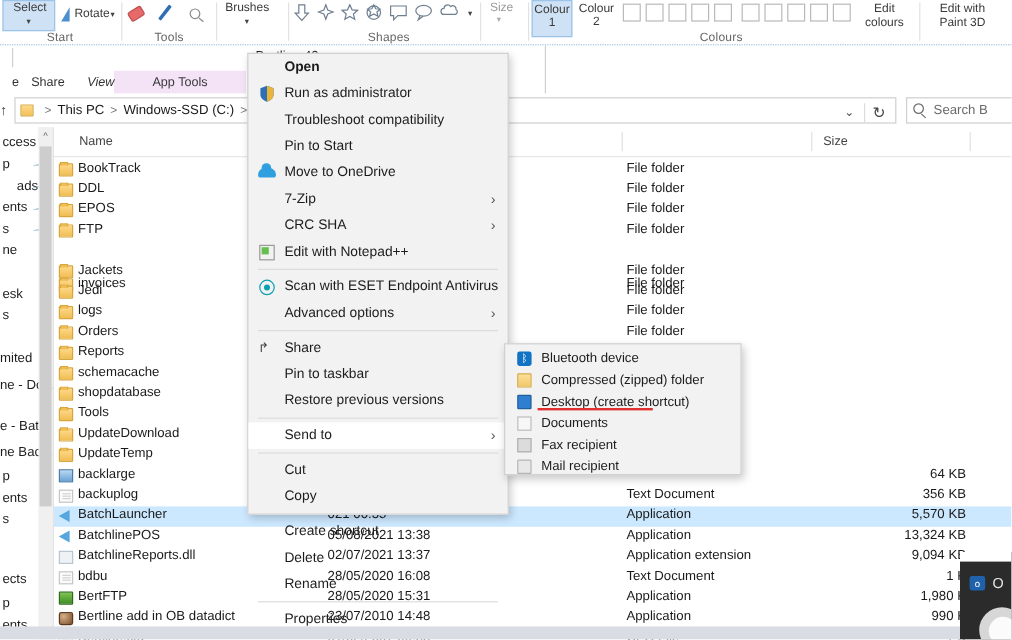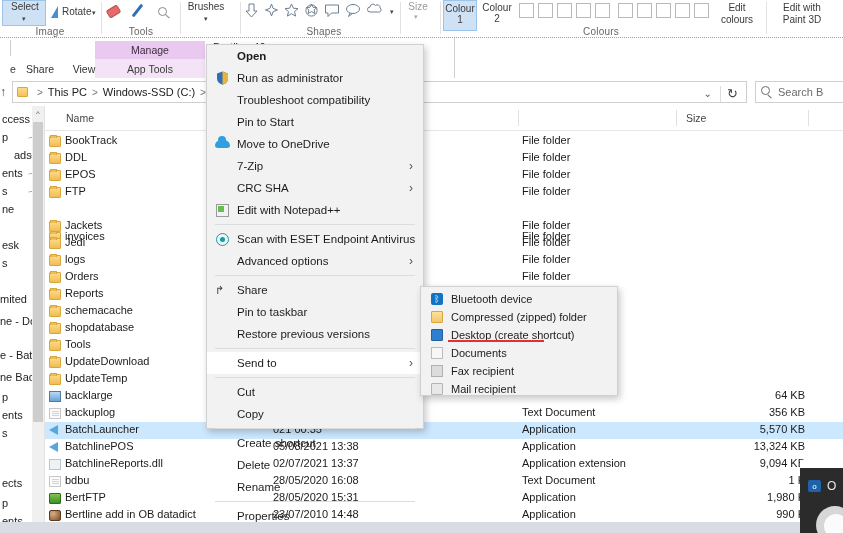--- a/index.html
+++ b/index.html
@@ -264,21 +264,21 @@
 
     <div class="pr-group" style="left:0; width:100px;">
       <div class="sel-box"></div>
       <div class="tool-btn" style="left:6px; top:1px; width:38px;">Select</div>
       <div class="caret" style="position:absolute;left:22px;top:15px;">▾</div>
 
       <div class="rot-tri" style="left:51px; top:6px;"></div>
       <div class="tool-btn" style="left:62px; top:6px; width:36px; text-align:left;">Rotate</div>
       <div class="caret" style="position:absolute;left:92px;top:9px;">▾</div>
 
-      <div class="pr-glabel" style="left:0;width:100px;">Image</div>
+      <div class="pr-glabel" style="left:0;width:100px;">Start</div>
     </div>
     <div class="pr-sep" style="left:101px;"></div>
 
     <div class="pr-group" style="left:103px; width:40px;">
       <div class="eraser" style="left:4px; top:7px;"></div>
       <div class="picker" style="left:33px; top:3px;"></div>
       <div class="magn" style="left:55px; top:7px;"></div>
       <div class="pr-glabel" style="left:-12px;width:100px;">Tools</div>
     </div>
     <div class="pr-sep" style="left:180px;"></div>
@@ -368,25 +368,24 @@
       <span>Edit with</span><br>
       <span>Paint 3D</span>
     </div>
     <div class="pr-sep" style="left:766px;"></div>
   </div>
 
   <div class="explorer">
 
     <div class="exp-tabrow">
       <div class="vbar" style="left:10px; top:2px; height:16px;"></div>
-      <div class="contextual-head">Manage</div>
       <div class="contextual-tab">App Tools</div>
       <div class="tab-item" style="left:0px;  width:26px;">e</div>
       <div class="tab-item" style="left:18px; width:44px;">Share</div>
-      <div class="tab-item" style="left:62px; width:44px;">View</div>
+      <div class="tab-item" style="left:62px; width:44px;font-style:italic;">View</div>
       <div class="title-frag">Bertline 40</div>
       <div class="vbar" style="left:454px; top:0; height:40px;"></div>
     </div>
 
     <div class="addrbar">
       <div style="position:absolute;left:0px;top:7px;font-size:12px;color:#444;">↑</div>
       <div class="addr-field">
         <span class="folder-mini"></span>
         <span class="crumb-sep">&gt;</span>
         <span class="crumb">This PC</span>

